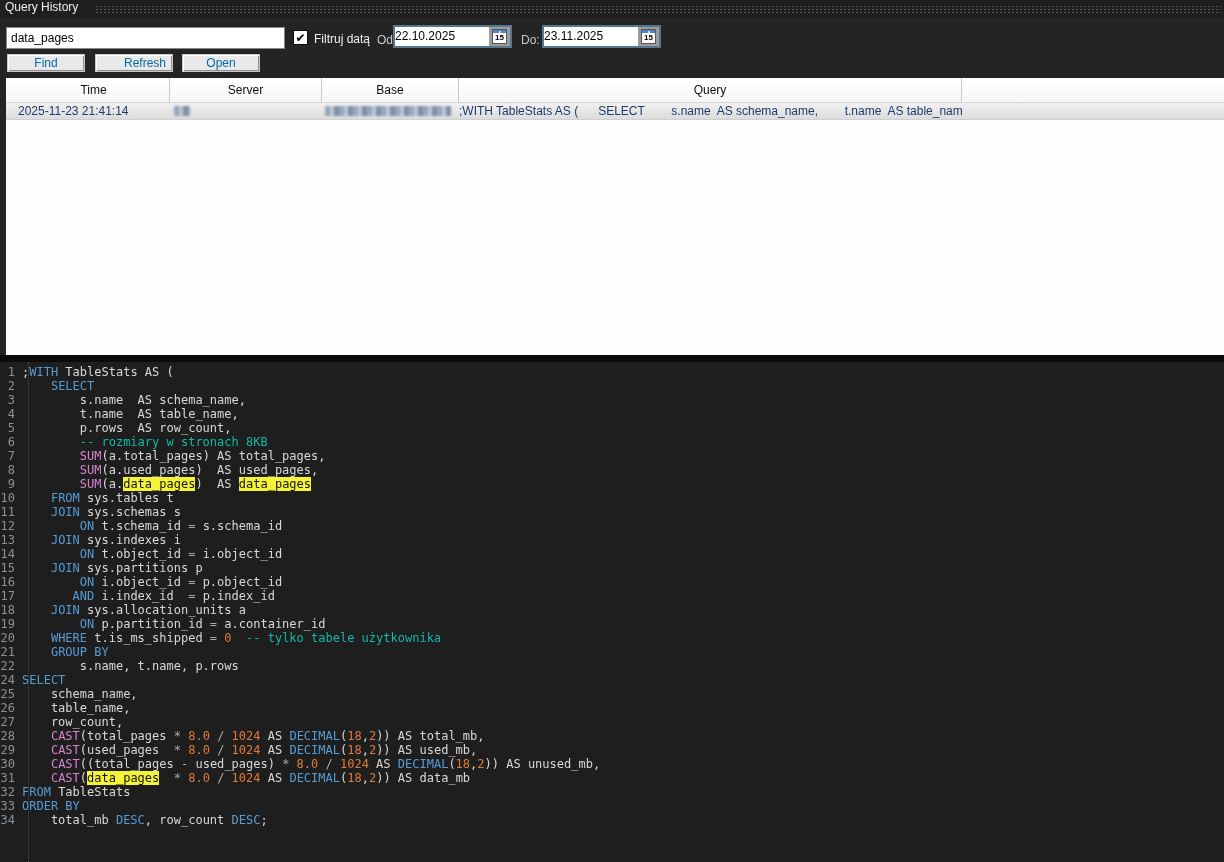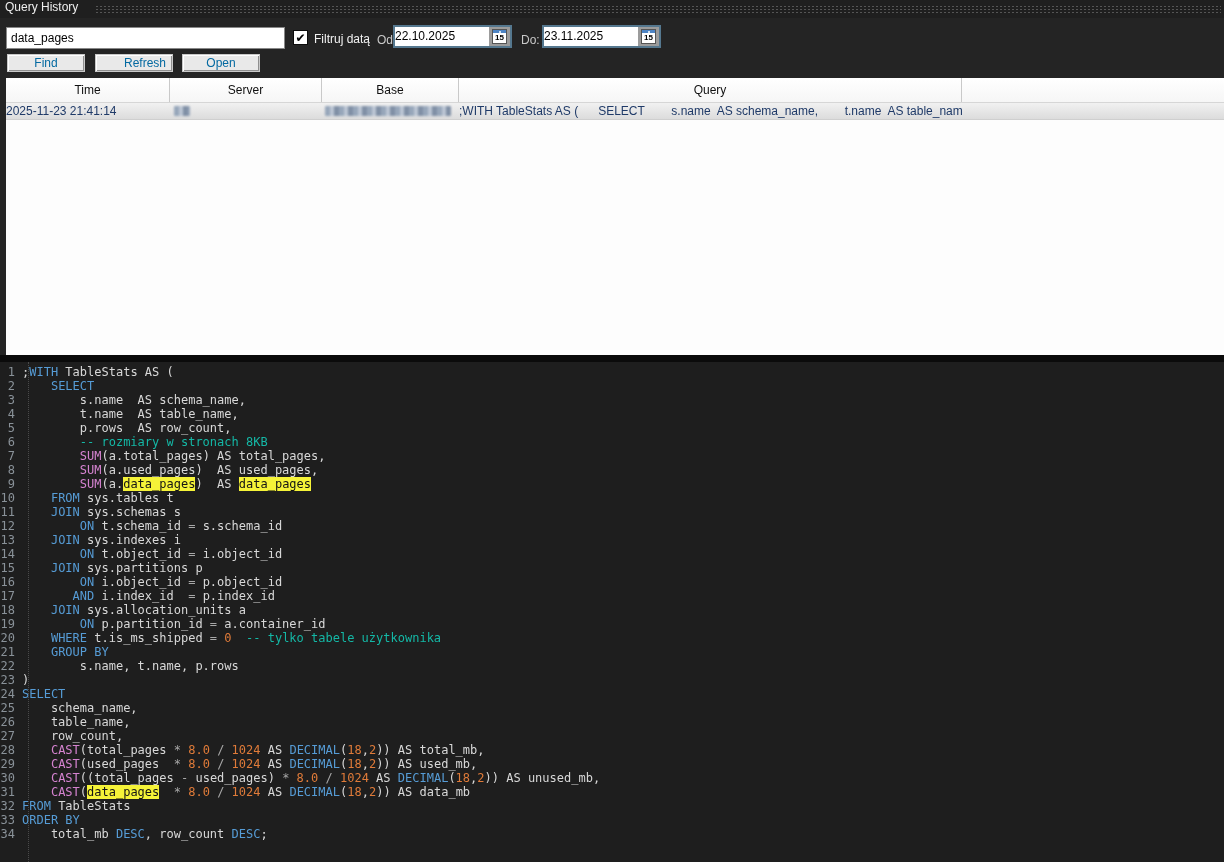--- a/index.html
+++ b/index.html
@@ -36,21 +36,21 @@
   .btn-find{left:7px;} .btn-refresh{left:95px;text-align:right;} .btn-open{left:182px;}
 
   
   .table-wrap{position:absolute;left:0;top:78px;width:1224px;height:277px;background:#fdfdfd;border-left:6px solid #242424;}
   .thead{display:flex;height:25px;background:linear-gradient(#ffffff,#f6f6f6);border-bottom:1px solid #d6d6d6;}
   .th{font-size:12px;color:#101010;display:flex;align-items:center;justify-content:center;border-right:1px solid #c9c9c9;height:100%;}
   .th:last-child{border-right:none;}
   .trow{display:flex;height:17px;background:linear-gradient(#f1f1f1,#dcdcdc);border-bottom:1px solid #cfcfcf;
     color:#1f3a68;font-size:12px;line-height:16px;cursor:default;}
   .td{overflow:hidden;white-space:pre;height:100%;display:flex;align-items:center;}
-  .c-time{width:164px;}
+  .c-time{width:164px;padding-left:12px;}
   .c-server{width:152px;}
   .c-base{width:137px;}
   .c-query{width:503px;}
   .c-fill{flex:1;}
   .smudge{height:10px;border-radius:1px;filter:blur(1.3px);opacity:.9;
     background:repeating-linear-gradient(90deg,#8fa0b6 0 5px,#b8c3d2 5px 9px,#76879f 9px 14px);}
   .sm-server{width:16px;margin-left:4px;}
   .sm-base{width:126px;margin-left:3px;}
 
   
@@ -158,21 +158,20 @@
         <div class="cl"><span class="ln">13</span><span class="lc"><span class="t-d">    </span><span class="t-k">JOIN</span><span class="t-d"> sys.indexes i</span></span></div>
         <div class="cl"><span class="ln">14</span><span class="lc"><span class="t-d">        </span><span class="t-k">ON</span><span class="t-d"> t.object_id </span><span class="t-o">=</span><span class="t-d"> i.object_id</span></span></div>
         <div class="cl"><span class="ln">15</span><span class="lc"><span class="t-d">    </span><span class="t-k">JOIN</span><span class="t-d"> sys.partitions p</span></span></div>
         <div class="cl"><span class="ln">16</span><span class="lc"><span class="t-d">        </span><span class="t-k">ON</span><span class="t-d"> i.object_id </span><span class="t-o">=</span><span class="t-d"> p.object_id</span></span></div>
         <div class="cl"><span class="ln">17</span><span class="lc"><span class="t-d">       </span><span class="t-k">AND</span><span class="t-d"> i.index_id  </span><span class="t-o">=</span><span class="t-d"> p.index_id</span></span></div>
         <div class="cl"><span class="ln">18</span><span class="lc"><span class="t-d">    </span><span class="t-k">JOIN</span><span class="t-d"> sys.allocation_units a</span></span></div>
         <div class="cl"><span class="ln">19</span><span class="lc"><span class="t-d">        </span><span class="t-k">ON</span><span class="t-d"> p.partition_id </span><span class="t-o">=</span><span class="t-d"> a.container_id</span></span></div>
         <div class="cl"><span class="ln">20</span><span class="lc"><span class="t-d">    </span><span class="t-k">WHERE</span><span class="t-d"> t.is_ms_shipped </span><span class="t-o">=</span><span class="t-d"> </span><span class="t-n">0</span><span class="t-d">  </span><span class="t-c">-- tylko tabele użytkownika</span></span></div>
         <div class="cl"><span class="ln">21</span><span class="lc"><span class="t-d">    </span><span class="t-k">GROUP BY</span></span></div>
         <div class="cl"><span class="ln">22</span><span class="lc"><span class="t-d">        s.name, t.name, p.rows</span></span></div>
-        <div class="cl"><span class="ln">23</span><span class="lc"><span class="t-d">)</span></span></div>
         <div class="cl"><span class="ln">24</span><span class="lc"><span class="t-k">SELECT</span></span></div>
         <div class="cl"><span class="ln">25</span><span class="lc"><span class="t-d">    schema_name,</span></span></div>
         <div class="cl"><span class="ln">26</span><span class="lc"><span class="t-d">    table_name,</span></span></div>
         <div class="cl"><span class="ln">27</span><span class="lc"><span class="t-d">    row_count,</span></span></div>
         <div class="cl"><span class="ln">28</span><span class="lc"><span class="t-d">    </span><span class="t-f">CAST</span><span class="t-d">(total_pages </span><span class="t-o">*</span><span class="t-d"> </span><span class="t-n">8.0</span><span class="t-d"> </span><span class="t-o">/</span><span class="t-d"> </span><span class="t-n">1024</span><span class="t-d"> AS </span><span class="t-k">DECIMAL</span><span class="t-d">(</span><span class="t-n">18</span><span class="t-d">,</span><span class="t-n">2</span><span class="t-d">)) AS total_mb,</span></span></div>
         <div class="cl"><span class="ln">29</span><span class="lc"><span class="t-d">    </span><span class="t-f">CAST</span><span class="t-d">(used_pages  </span><span class="t-o">*</span><span class="t-d"> </span><span class="t-n">8.0</span><span class="t-d"> </span><span class="t-o">/</span><span class="t-d"> </span><span class="t-n">1024</span><span class="t-d"> AS </span><span class="t-k">DECIMAL</span><span class="t-d">(</span><span class="t-n">18</span><span class="t-d">,</span><span class="t-n">2</span><span class="t-d">)) AS used_mb,</span></span></div>
         <div class="cl"><span class="ln">30</span><span class="lc"><span class="t-d">    </span><span class="t-f">CAST</span><span class="t-d">((total_pages </span><span class="t-o">-</span><span class="t-d"> used_pages) </span><span class="t-o">*</span><span class="t-d"> </span><span class="t-n">8.0</span><span class="t-d"> </span><span class="t-o">/</span><span class="t-d"> </span><span class="t-n">1024</span><span class="t-d"> AS </span><span class="t-k">DECIMAL</span><span class="t-d">(</span><span class="t-n">18</span><span class="t-d">,</span><span class="t-n">2</span><span class="t-d">)) AS unused_mb,</span></span></div>
         <div class="cl"><span class="ln">31</span><span class="lc"><span class="t-d">    </span><span class="t-f">CAST</span><span class="t-d">(</span><span class="t-h">data_pages</span><span class="t-d">  </span><span class="t-o">*</span><span class="t-d"> </span><span class="t-n">8.0</span><span class="t-d"> </span><span class="t-o">/</span><span class="t-d"> </span><span class="t-n">1024</span><span class="t-d"> AS </span><span class="t-k">DECIMAL</span><span class="t-d">(</span><span class="t-n">18</span><span class="t-d">,</span><span class="t-n">2</span><span class="t-d">)) AS data_mb</span></span></div>
         <div class="cl"><span class="ln">32</span><span class="lc"><span class="t-k">FROM</span><span class="t-d"> TableStats</span></span></div>
         <div class="cl"><span class="ln">33</span><span class="lc"><span class="t-k">ORDER BY</span></span></div>

